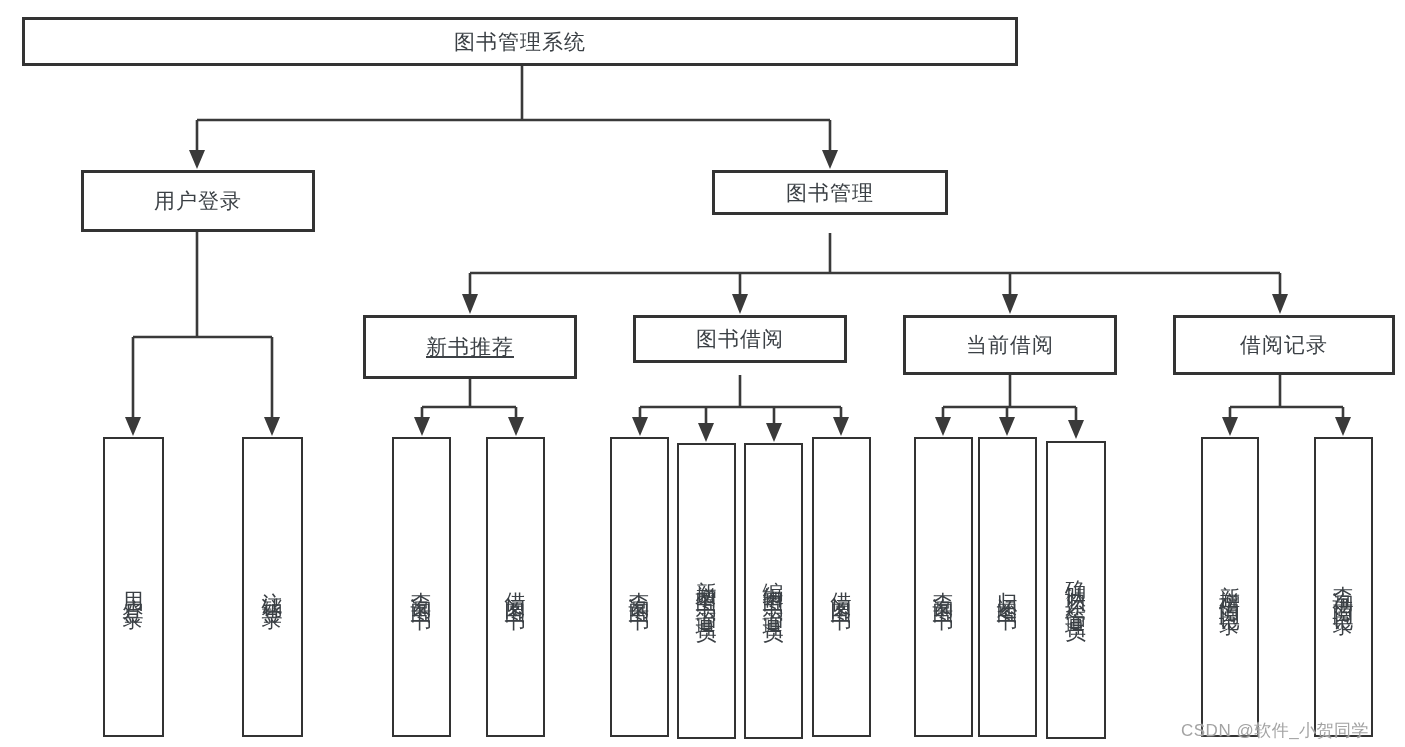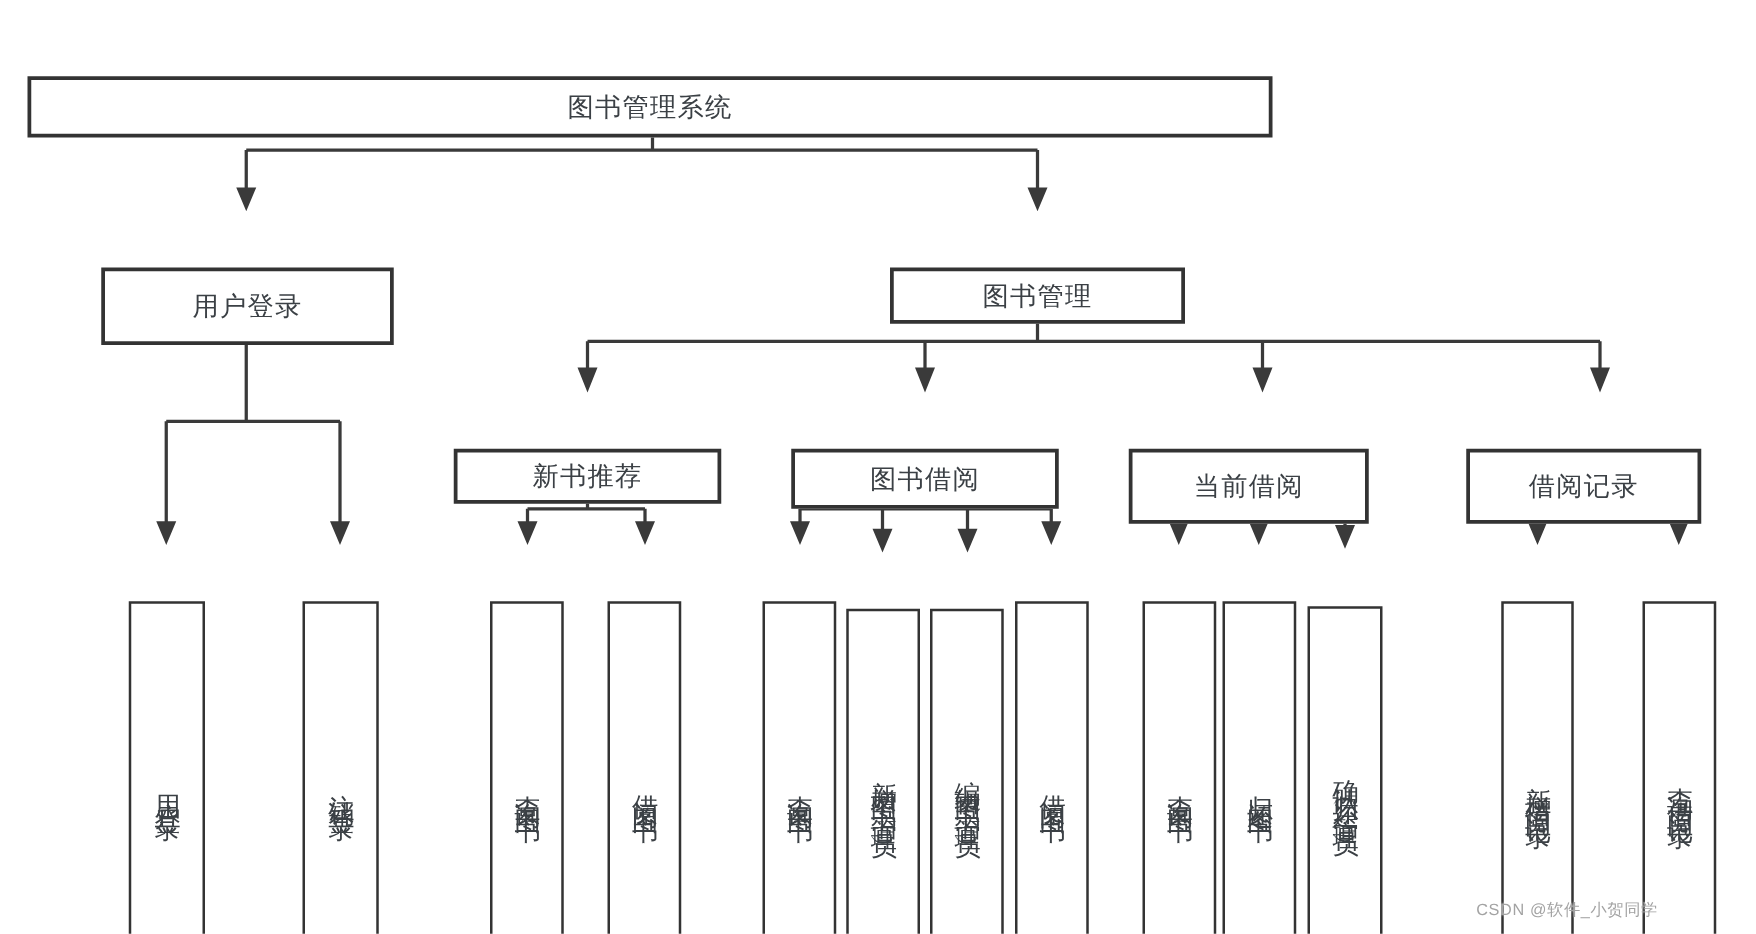--- a/index.html
+++ b/index.html
@@ -25,38 +25,37 @@
   .node{
     position:absolute;
     border:3px solid var(--box-border);
     background:var(--bg);
     display:flex;
     align-items:center;
     justify-content:center;
     font-size:21px;
     letter-spacing:1px;
     color:var(--text);
-    margin-top:44px;
   }
   .leaf{
     border-width:2.5px;
   }
   .leaf .vtext{
     writing-mode:vertical-rl;
     letter-spacing:6px;
     font-size:21px;
     line-height:1;
     white-space:nowrap;
   }
   .watermark{
     position:absolute;
     left:1181px;
     top:719px;
     width:224px;
-    font-size:13px;
+    font-size:17px;
     letter-spacing:0.5px;
     color:var(--watermark);
     text-shadow:0 0 2px rgba(255,255,255,.9);
     white-space:nowrap;
     z-index:5;
   }
 </style>
 </head>
 <body>
 
@@ -97,30 +96,30 @@
     <span>图书管理系统</span>
   </div>
 
   <div class="node" style="left:81px;top:170px;width:234px;height:62px;">
     <span>用户登录</span>
   </div>
   <div class="node" style="left:712px;top:170px;width:236px;height:45px;">
     <span>图书管理</span>
   </div>
 
-  <div class="node" style="left:363px;top:315px;width:214px;height:44px;">
+  <div class="node" style="left:363px;top:315px;width:214px;height:64px;text-decoration:underline;">
     <span>新书推荐</span>
   </div>
   <div class="node" style="left:633px;top:315px;width:214px;height:48px;">
     <span>图书借阅</span>
   </div>
-  <div class="node" style="left:903px;top:315px;width:192px;height:60px;">
+  <div class="node" style="left:903px;top:315px;width:214px;height:60px;">
     <span>当前借阅</span>
   </div>
-  <div class="node" style="left:1173px;top:315px;width:188px;height:60px;">
+  <div class="node" style="left:1173px;top:315px;width:222px;height:60px;">
     <span>借阅记录</span>
   </div>
 
   <div class="node leaf" style="left:103px;top:437px;width:61px;height:300px;">
     <span class="vtext">用户登录</span>
   </div>
   <div class="node leaf" style="left:242px;top:437px;width:61px;height:300px;">
     <span class="vtext">注销登录</span>
   </div>
 

